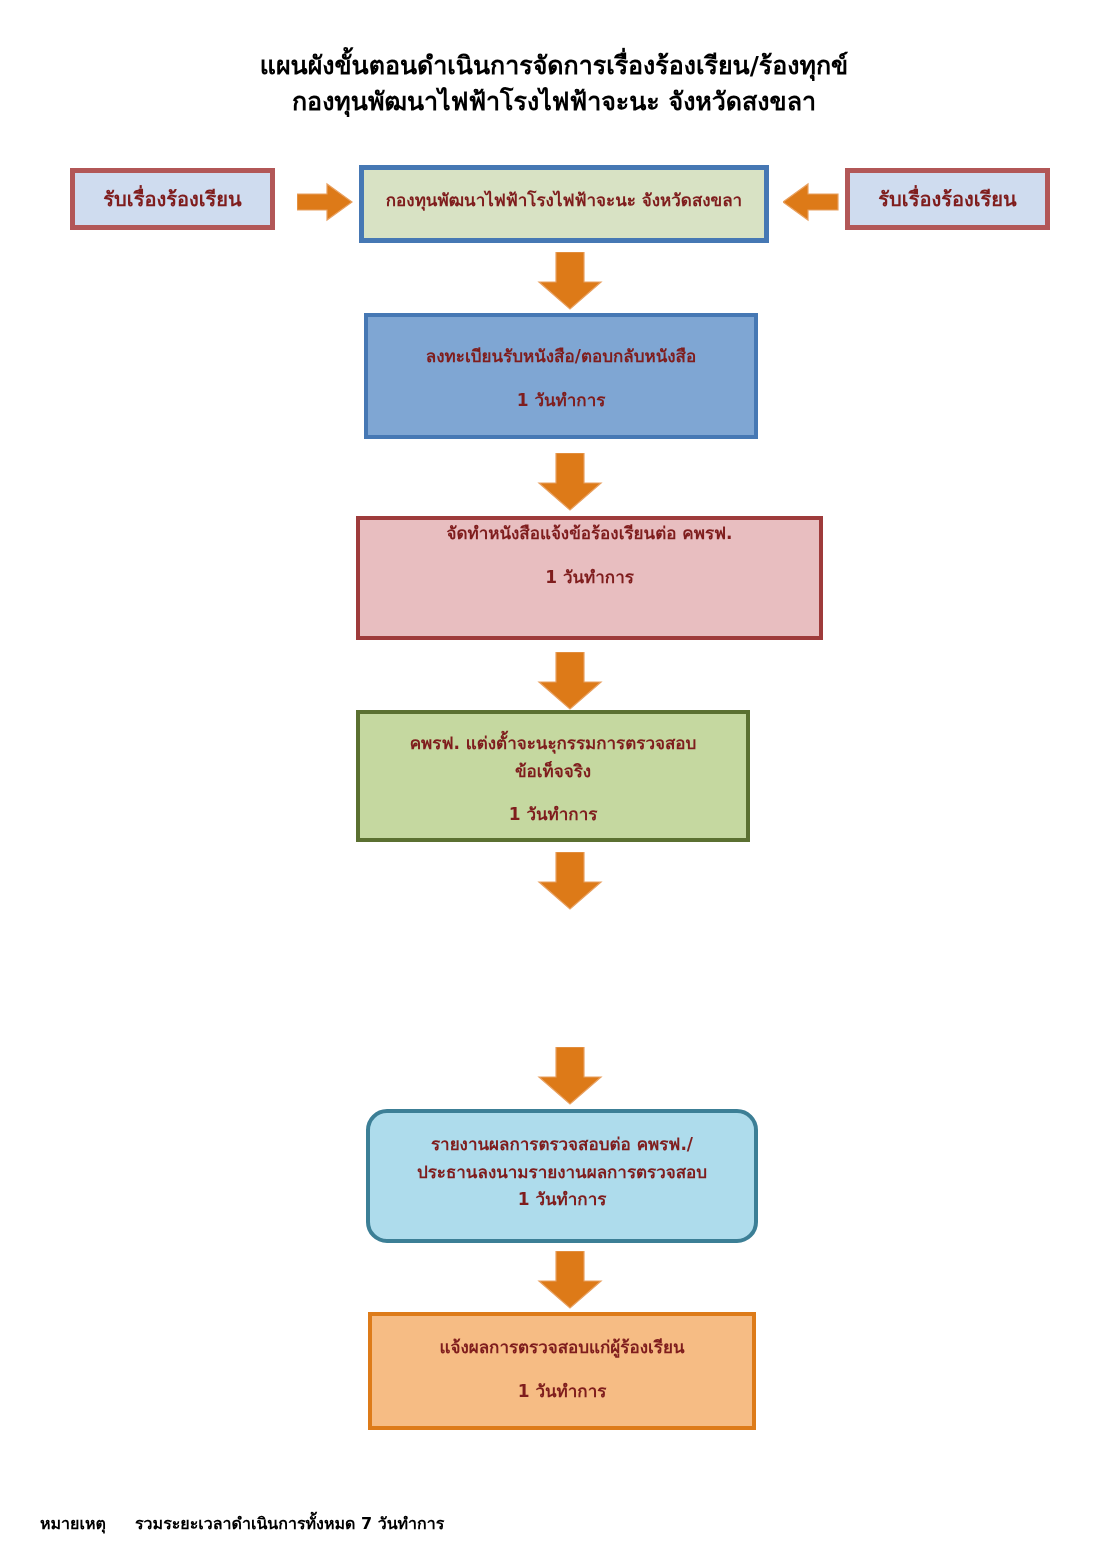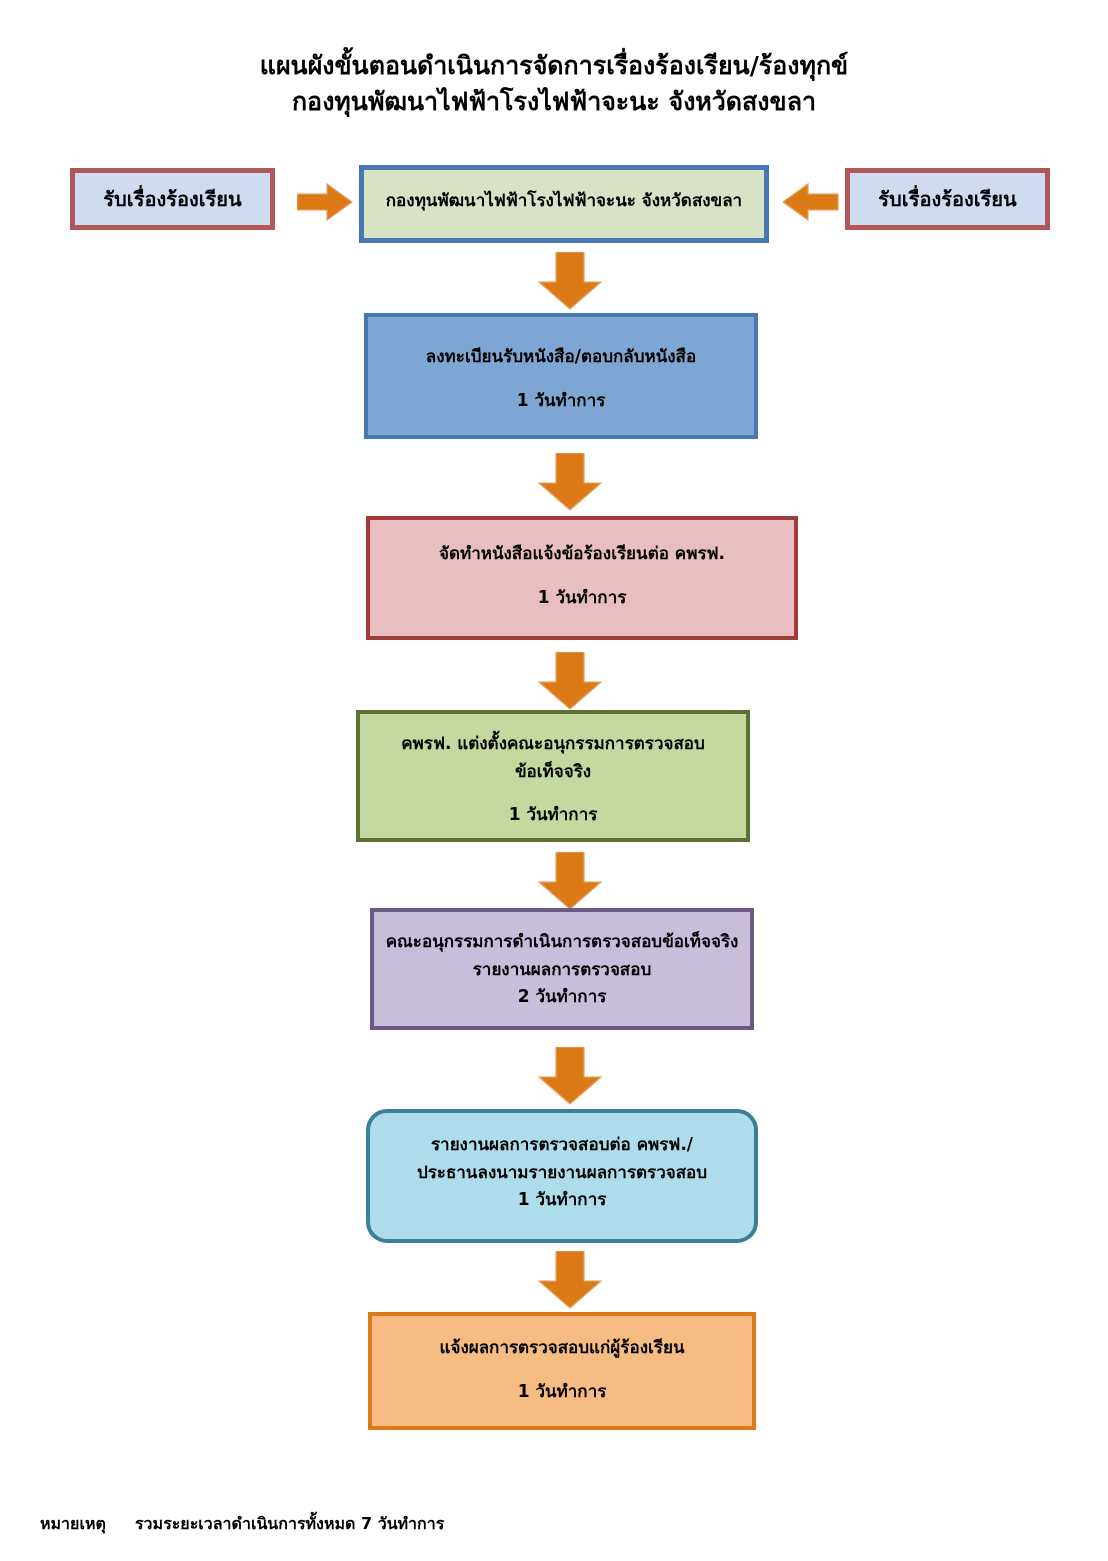--- a/index.html
+++ b/index.html
@@ -43,21 +43,21 @@
     background: #ffffff;
   }
   .node .lines {
     width: 100%;
     text-align: center;
     padding: 0 8px;
   }
   .node .line {
     font-size: 17px;
     font-weight: bold;
-    color: #000000;
+    color: #7f1d1d;
     line-height: 1.62;
     white-space: nowrap;
   }
   .node .line.spaced { margin-top: 16px; }
 
   
   .entry-box {
     border: 5px solid #B25757;
     background: #CFDCEF;
     width: 205px;
@@ -159,54 +159,47 @@
       <div class="line spaced">1 วันทำการ</div>
     </div>
   </div>
 
   <div class="arrow" style="left:535px; top:453px;">
     <svg width="70" height="58" viewBox="0 0 70 58">
       <polygon points="21,0 49,0 49,30 66,30 35,57 4,30 21,30" fill="#DD7A18" stroke="#E8A060" stroke-width="1.2"></polygon>
     </svg>
   </div>
 
-  <div class="node step-box box-pink" style="left:366px; top:516px; width:432px; height:124px; padding-top:20px;">
+  <div class="node step-box box-pink" style="left:356px; top:516px; width:467px; height:124px; ">
     <div class="lines">
       <div class="line">จัดทำหนังสือแจ้งข้อร้องเรียนต่อ คพรฟ.</div>
       <div class="line spaced">1 วันทำการ</div>
     </div>
   </div>
 
   <div class="arrow" style="left:535px; top:652px;">
     <svg width="70" height="58" viewBox="0 0 70 58">
       <polygon points="21,0 49,0 49,30 66,30 35,57 4,30 21,30" fill="#DD7A18" stroke="#E8A060" stroke-width="1.2"></polygon>
     </svg>
   </div>
 
   <div class="node step-box box-green" style="left:356px; top:710px; width:394px; height:132px; padding-top:16px;">
     <div class="lines">
-      <div class="line">คพรฟ. แต่งตั้งคณะอนุกรรมการตรวจสอบ</div>
+      <div class="line">คพรฟ. แต่งตั้าจะนะุกรรมการตรวจสอบ</div>
       <div class="line">ข้อเท็จจริง</div>
       <div class="line spaced">1 วันทำการ</div>
     </div>
   </div>
 
   <div class="arrow" style="left:535px; top:852px;">
     <svg width="70" height="58" viewBox="0 0 70 58">
       <polygon points="21,0 49,0 49,30 66,30 35,57 4,30 21,30" fill="#DD7A18" stroke="#E8A060" stroke-width="1.2"></polygon>
     </svg>
   </div>
 
-  <div class="node step-box box-purple" style="left:370px; top:908px; width:384px; height:122px; padding-top:16px;">
-    <div class="lines">
-      <div class="line">คณะอนุกรรมการดำเนินการตรวจสอบข้อเท็จจริง</div>
-      <div class="line">รายงานผลการตรวจสอบ</div>
-      <div class="line">2 วันทำการ</div>
-    </div>
-  </div>
 
   <div class="arrow" style="left:535px; top:1047px;">
     <svg width="70" height="58" viewBox="0 0 70 58">
       <polygon points="21,0 49,0 49,30 66,30 35,57 4,30 21,30" fill="#DD7A18" stroke="#E8A060" stroke-width="1.2"></polygon>
     </svg>
   </div>
 
   <div class="node step-box box-teal" style="left:366px; top:1109px; width:392px; height:134px; padding-top:18px;border-radius:21px;">
     <div class="lines">
       <div class="line">รายงานผลการตรวจสอบต่อ คพรฟ./</div>

